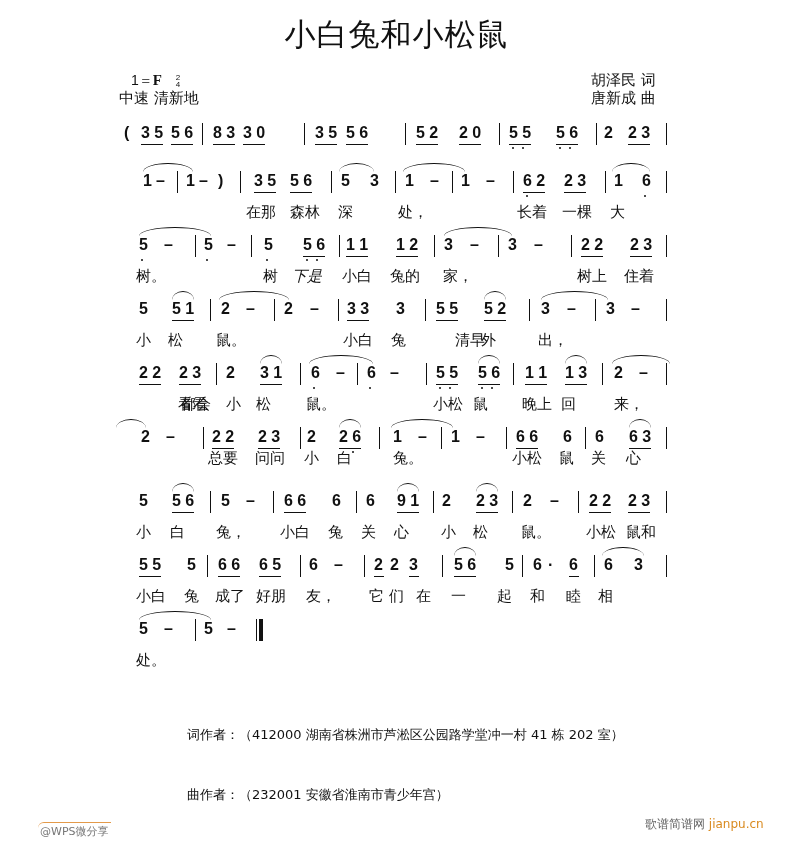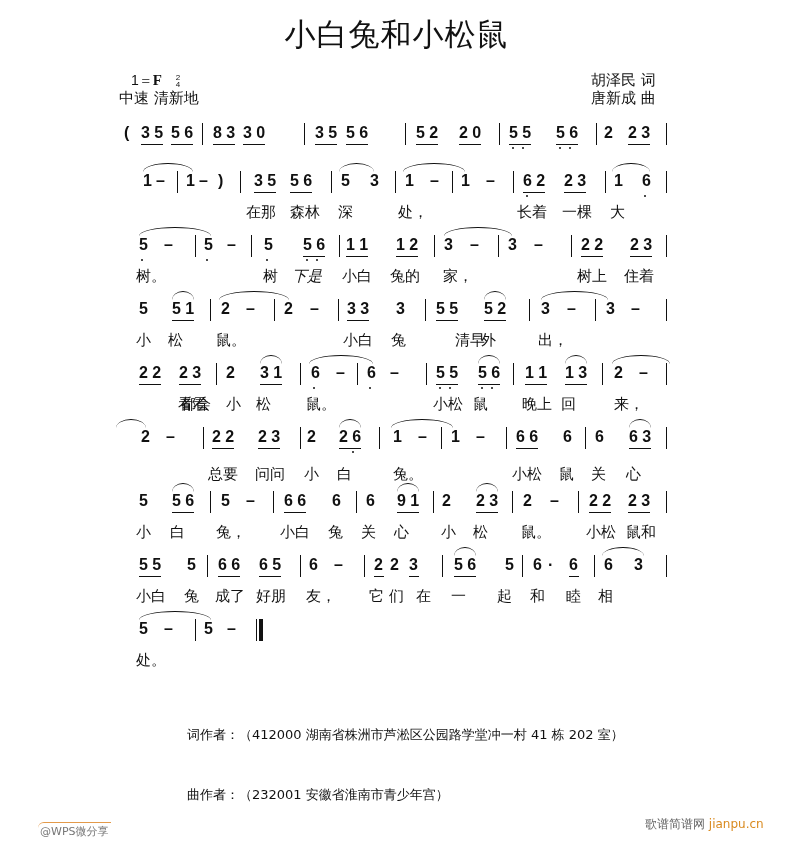--- a/index.html
+++ b/index.html
@@ -300,21 +300,21 @@
       <div class="bar" style="left: 379px;"></div>
       <div class="bar" style="left: 441px;"></div>
       <div class="bar" style="left: 506px;"></div>
       <div class="bar" style="left: 585px;"></div>
       <div class="bar" style="left: 666px;"></div>
       <div class="slur" style="left: 116px; width: 30px;"></div>
       <div class="slur" style="left: 339px; width: 22px;"></div>
       <div class="slur" style="left: 391px; width: 62px;"></div>
       <div class="slur" style="left: 629px; width: 22px;"></div>
     </div>
-    <div class="row" title="总要 问问 小 白  兔。  小松 鼠 关 心" style="top: 465px;">
+    <div class="row" title="总要 问问 小 白  兔。  小松 鼠 关 心" style="top: 449px;">
       <span class="lyr" style="left: 208px;">总要</span>
       <span class="lyr" style="left: 255px;">问问</span>
       <span class="lyr" style="left: 304px;">小</span>
       <span class="lyr" style="left: 337px;">白</span>
       <span class="lyr" style="left: 393px;">兔。</span>
       <span class="lyr" style="left: 512px;">小松</span>
       <span class="lyr" style="left: 559px;">鼠</span>
       <span class="lyr" style="left: 591px;">关</span>
       <span class="lyr" style="left: 626px;">心</span>
     </div>

